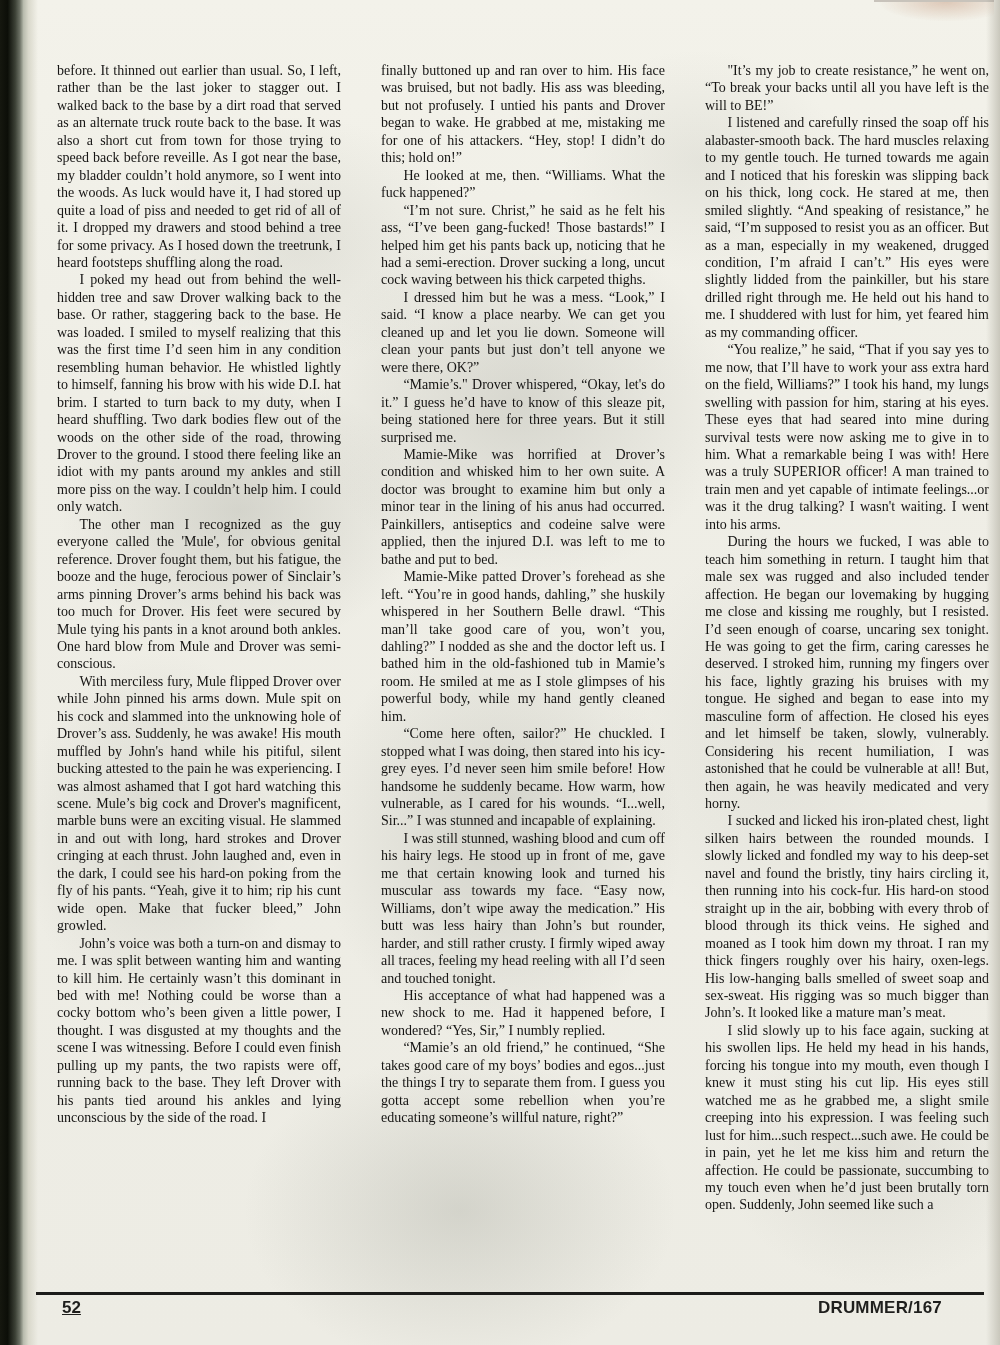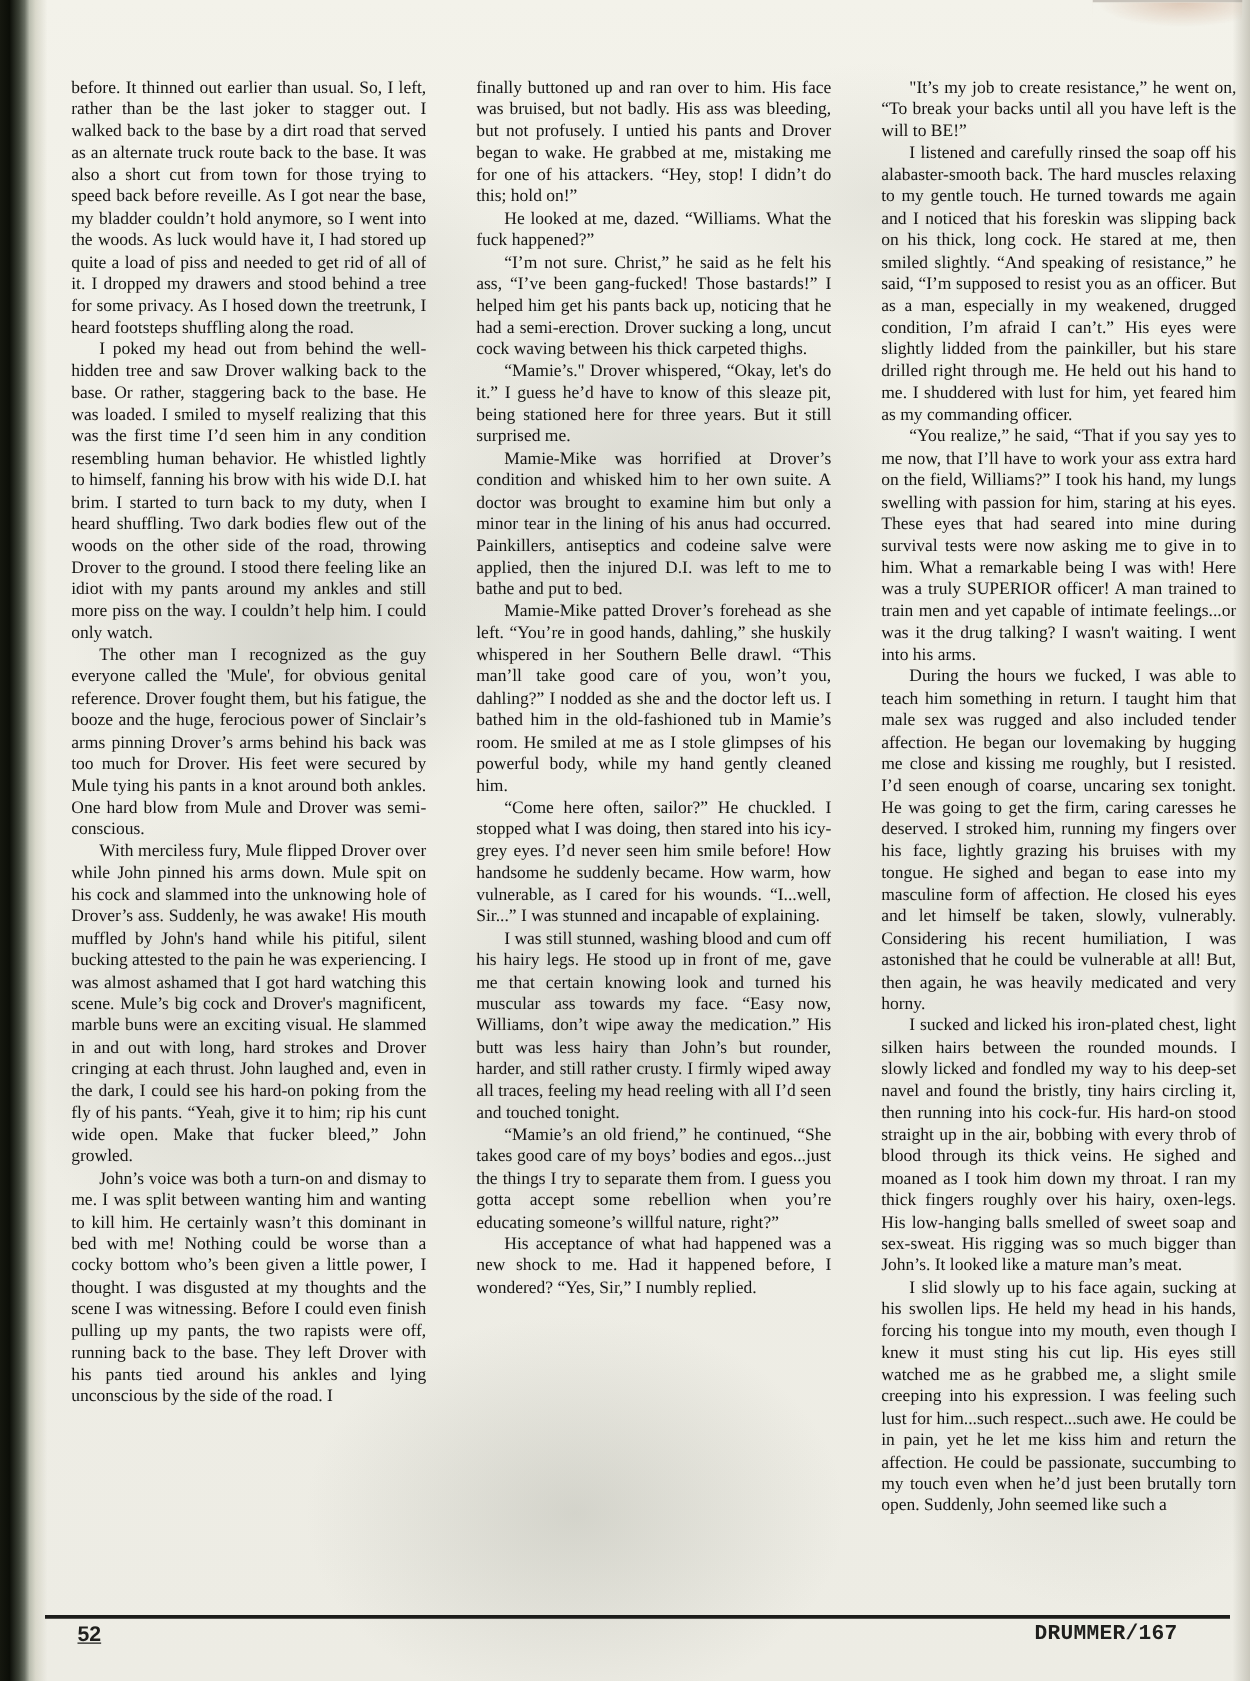--- a/index.html
+++ b/index.html
@@ -58,50 +58,51 @@
   .column p{margin:0;}
   .column p.indent{text-indent:1.6em;}
   .footer{position:absolute;left:36px;right:16px;top:1292px;z-index:4;}
   .footer-rule{height:3px;background:#1c1c1a;margin-bottom:3px;}
   .footer-row{
     display:flex;justify-content:space-between;align-items:flex-start;
     font-family:"Liberation Sans", sans-serif;font-weight:bold;
     font-size:17px;color:#1f1f1d;
   }
   .footer-row .pagenum{padding-left:26px;text-decoration:underline;}
-  .footer-row .mag{padding-right:42px;letter-spacing:.2px;font-family:Liberation Mono, monospace;}
+  .footer-row .mag{padding-right:42px;letter-spacing:.2px;}
 </style>
 </head>
 <body>
 
 <div class="page">
   <div class="mottle"></div>
   <div class="binding"></div>
   <div class="right-edge"></div>
   <div class="corner-curl"></div>
 
   <main class="columns" id="columns">
       <div class="column">
         <p>before.  It thinned out earlier than usual. So, I left, rather than be the last joker to stagger out. I walked back to the base by a dirt road that served as an alternate truck route back to the base. It was also a short cut from town for those trying to speed back before reveille. As I got near the base, my bladder couldn’t hold anymore, so I went into the woods.  As luck would have it,  I had stored up quite a load of piss and  needed to get rid of all of it. I dropped my drawers and stood behind a tree for some privacy. As I hosed down the treetrunk, I heard footsteps shuffling along the road.</p>
         <p class="indent">I poked my head out from behind the well-hidden tree and saw Drover walking back to the base. Or rather, staggering back to the base. He was loaded. I smiled to myself realizing that this was the first time I’d seen him in any condition resembling human behavior. He whistled lightly to himself, fanning his brow with his wide D.I. hat brim. I started to turn back to my duty, when I heard shuffling. Two dark bodies flew out of the woods on the other side of the road, throwing Drover to the ground. I stood there feeling like an idiot with my pants around my ankles and still more piss on the way. I couldn’t help him. I could only watch.</p>
         <p class="indent">The other man I recognized as the guy everyone called the 'Mule', for obvious genital reference. Drover fought them, but his fatigue, the booze and the huge, ferocious power of Sinclair’s arms pinning Drover’s arms behind  his back was too much for Drover. His feet were secured by Mule tying his pants in a knot around both ankles. One hard blow from Mule and Drover was semi-conscious.</p>
         <p class="indent">With merciless fury, Mule flipped Drover over while John pinned his arms down.  Mule spit on his cock and slammed into the unknowing hole of Drover’s ass.  Suddenly, he was awake!  His mouth muffled by John's hand while his pitiful, silent bucking attested to the pain he was experiencing.  I was almost ashamed that I got hard watching this scene. Mule’s big cock and Drover's magnificent, marble buns were an exciting visual.  He slammed in and out with long, hard strokes and Drover cringing at each thrust.  John laughed and, even in the dark, I could see his hard-on poking from the fly of his pants. “Yeah, give it to him; rip his cunt wide open. Make that fucker bleed,” John growled.</p>
         <p class="indent">John’s voice was both a turn-on and dismay to me. I was split between wanting him and wanting to kill him. He certainly wasn’t this dominant in bed with me! Nothing could be worse than a cocky bottom who’s been given a little power, I thought. I was disgusted at my thoughts and the scene I was witnessing. Before I could even finish pulling up my pants, the two rapists were off, running back to the base.  They left Drover with his pants tied around his ankles and lying unconscious by the side of the road.  I</p>
       </div>
       <div class="column">
         <p>finally buttoned up and ran over to him. His face was bruised, but not badly. His ass was bleeding, but not profusely. I untied his pants and Drover began to wake. He grabbed at me, mistaking me for one of his attackers. “Hey, stop!  I didn’t do this; hold on!”</p>
-        <p class="indent">He looked at me, dazed. “Williams. What the fuck happened?”</p>
+        <p class="indent">He looked at me, then. “Williams. What the fuck happened?”</p>
         <p class="indent">“I’m not sure.  Christ,” he said as he felt his ass, “I’ve been gang-fucked!  Those bastards!” I helped him get his pants back up, noticing that he had a semi-erection.  Drover sucking a long, uncut cock waving between his thick carpeted thighs.</p>
+        <p class="indent">I dressed him but he was a mess. “Look,” I said. “I know a place nearby.  We can get you cleaned up and let you lie down. Someone will clean your pants but just don’t tell anyone we were there, OK?”</p>
         <p class="indent">“Mamie’s." Drover whispered, “Okay, let's do it.” I guess he’d have to know of this sleaze pit, being stationed here for three years.  But it still surprised me.</p>
         <p class="indent">Mamie-Mike was horrified at Drover’s condition and whisked him to her own suite. A doctor was brought to examine him but only a minor tear in the lining of his anus had occurred. Painkillers, antiseptics and codeine salve were applied, then the injured D.I.  was left to me to bathe and put to bed.</p>
         <p class="indent">Mamie-Mike patted Drover’s forehead as she left. “You’re in good hands, dahling,” she huskily whispered in her Southern Belle drawl. “This man’ll take good care of you, won’t you, dahling?” I nodded as she and the doctor left us.  I bathed him in the old-fashioned tub in Mamie’s room. He smiled at me as I stole glimpses of his powerful body, while my hand gently cleaned him.</p>
         <p class="indent">“Come here often, sailor?” He chuckled. I stopped what I was doing, then stared into his icy-grey eyes. I’d never seen him smile before! How handsome he suddenly became. How warm, how vulnerable, as I cared for his wounds. “I...well, Sir...” I was stunned and incapable of explaining.</p>
         <p class="indent">I was still stunned, washing blood and cum off his hairy legs. He stood up in front of me, gave me that certain knowing look and turned his muscular ass towards my face. “Easy now, Williams, don’t wipe away the medication.” His butt was less hairy than John’s but rounder, harder, and still rather crusty.  I firmly wiped away all traces, feeling my head reeling with all I’d seen and touched tonight.</p>
+        <p class="indent">His acceptance of what had happened was a new shock to me. Had it happened before, I wondered? “Yes, Sir,” I numbly replied.</p>
         <p class="indent">“Mamie’s an old friend,” he continued, “She takes good care of my boys’ bodies and egos...just the things I try to separate them from. I guess you gotta accept some rebellion when you’re educating someone’s willful nature, right?”</p>
-        <p class="indent">His acceptance of what had happened was a new shock to me. Had it happened before, I wondered? “Yes, Sir,” I numbly replied.</p>
       </div>
       <div class="column">
         <p class="indent">"It’s my job to create resistance,” he went on, “To break your backs until all you have left is the will to BE!”</p>
         <p class="indent">I listened and carefully rinsed the soap off his alabaster-smooth back.  The hard muscles relaxing to my gentle touch. He turned towards me  again and I noticed that his foreskin was slipping back on his thick, long cock. He stared at me, then smiled slightly. “And speaking of resistance,” he said, “I’m supposed to resist you as an officer.  But as a man, especially in my weakened, drugged condition, I’m afraid I can’t.” His eyes were slightly lidded from the painkiller, but his stare drilled right through me. He held out his hand to me.  I shuddered with lust for him, yet feared him as my commanding officer.</p>
         <p class="indent">“You realize,” he said, “That if you say yes to me now, that I’ll have to work your ass extra hard on the field, Williams?” I took his hand, my lungs swelling with passion for him, staring at his eyes. These eyes that had seared into mine during survival tests were now asking me to give in to him. What a remarkable being I was with! Here was a truly SUPERIOR officer!  A man trained to train men and yet capable of intimate feelings...or was it the drug talking? I wasn't waiting. I went into his arms.</p>
         <p class="indent">During the hours we fucked, I was able to teach him  something in return.  I taught him that male sex was rugged and also included tender affection. He began our lovemaking by hugging me close and kissing me roughly, but I resisted. I’d seen enough of coarse, uncaring sex tonight. He was going to get the firm, caring caresses he deserved. I stroked him, running my fingers over his face, lightly grazing his bruises with my tongue.  He sighed and began to ease into my masculine  form of affection. He closed his eyes and let himself be taken, slowly, vulnerably.  Considering his recent humiliation, I was astonished that he could be vulnerable at all!  But, then again, he was heavily medicated and very horny.</p>
         <p class="indent">I sucked and licked his iron-plated chest, light silken hairs between the rounded mounds. I slowly licked and fondled my way to his deep-set navel and found the bristly, tiny hairs circling it, then running into his cock-fur. His hard-on stood straight up in the air, bobbing with every throb of blood through its thick veins. He sighed and moaned as I took him down my throat. I ran my thick fingers roughly over his hairy, oxen-legs. His low-hanging balls smelled of sweet soap and sex-sweat.  His rigging was so much bigger than John’s. It looked like a mature man’s meat.</p>
         <p class="indent">I slid slowly up to his face again, sucking at his swollen lips. He held my head in his hands, forcing his tongue into my mouth, even though I knew it must sting his cut lip. His eyes still watched me as he grabbed me, a slight smile creeping into his expression. I was feeling such lust for him...such respect...such awe. He could be in pain, yet he let me kiss him and return the affection. He could be passionate, succumbing to my touch even when he’d just been brutally torn open.  Suddenly, John seemed like such a</p>
       </div>
     </main>

